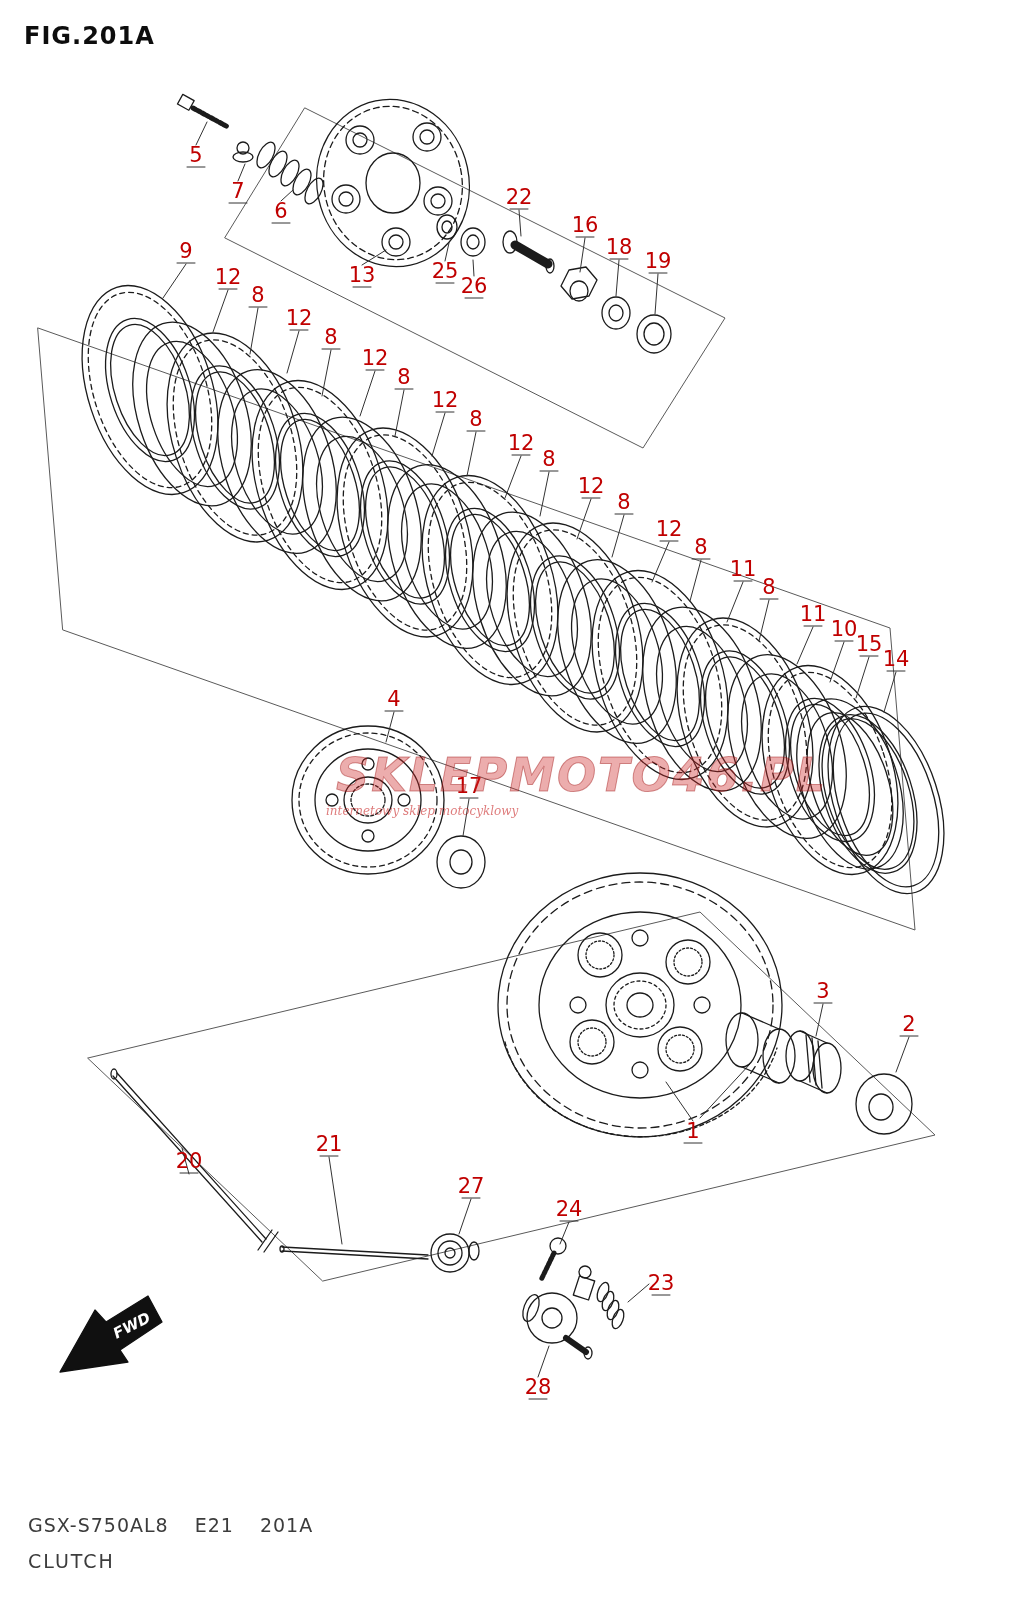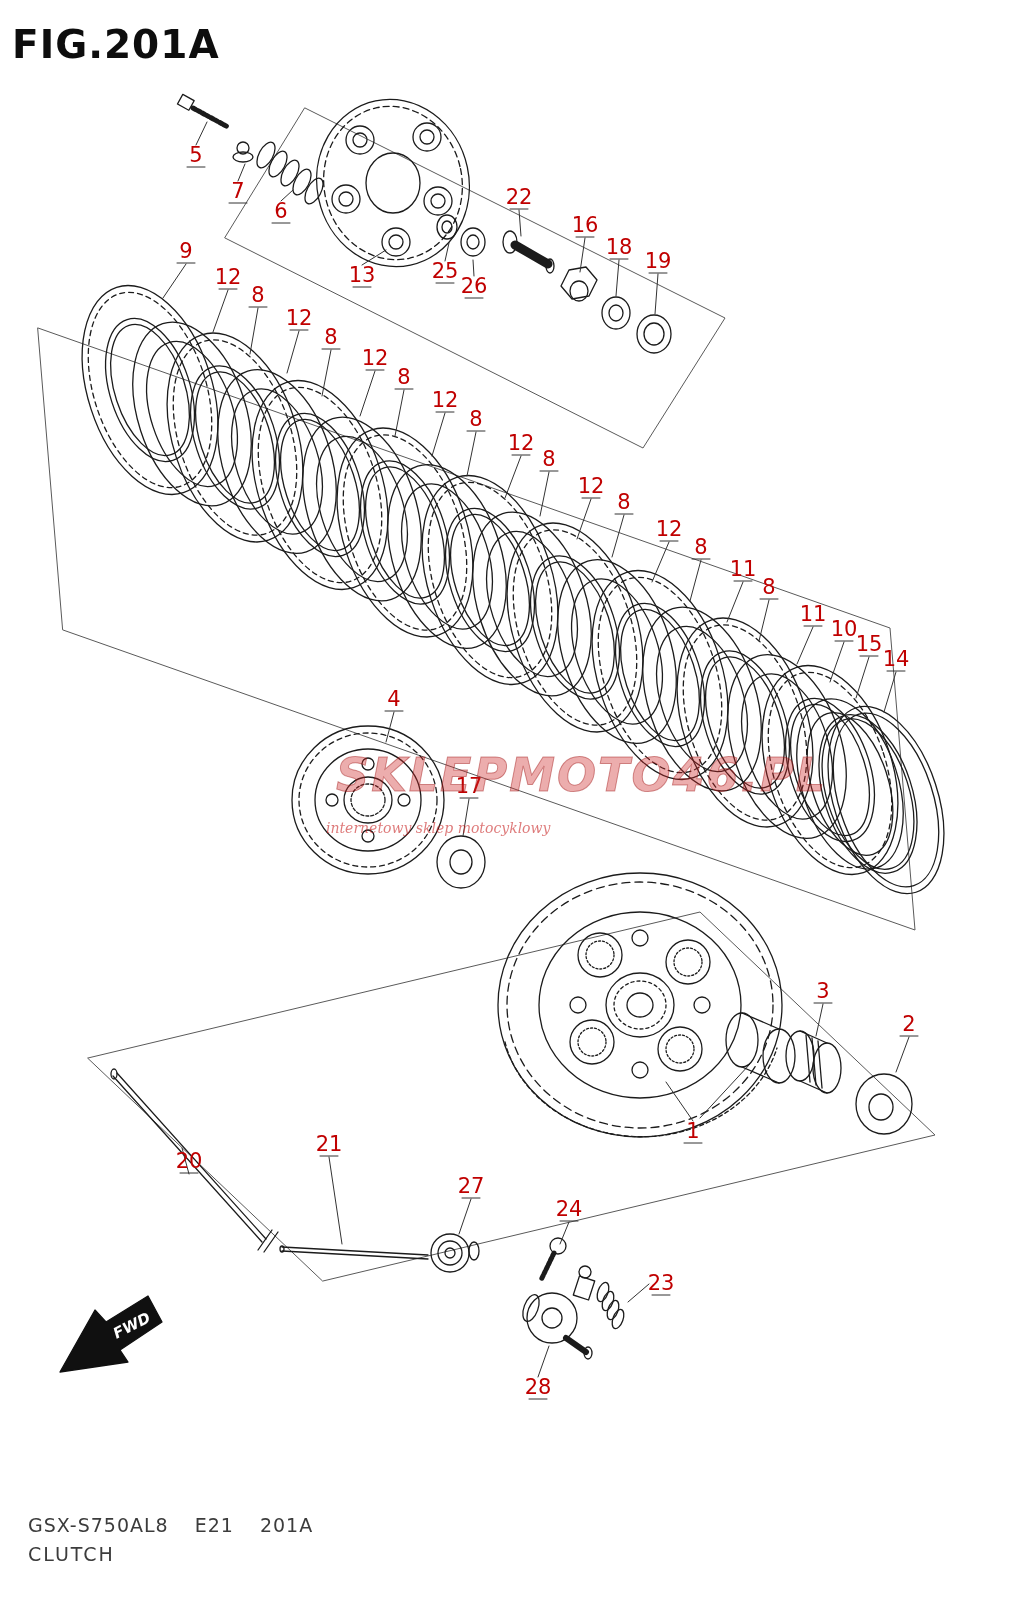--- a/index.html
+++ b/index.html
@@ -5,44 +5,44 @@
   html,body{margin:0;padding:0;background:#888;}
   .page{
     position:relative;
     width:1012px;height:1600px;
     background:#ffffff;
     margin:0 auto;
     overflow:hidden;
     font-family:"DejaVu Sans", sans-serif;
   }
   .fig-title{
-    position:absolute;left:12px;top:22px;
-    font-size:39px;font-weight:bold;color:#0d0d0d;letter-spacing:1px;
+    position:absolute;left:24px;top:22px;
+    font-size:24px;font-weight:bold;color:#0d0d0d;letter-spacing:1px;
   }
   .footer{
     position:absolute;left:28px;top:1514px;
     color:#3c3c3c;font-size:19px;letter-spacing:1px;
   }
   .footer .line1 span{margin-right:26px;}
-  .footer .line2{margin-top:7px;letter-spacing:2px;}
+  .footer .line2{margin-top:14px;letter-spacing:2px;}
   .watermark{
     position:absolute;left:312px;top:748px;width:500px;
     pointer-events:none;z-index:5;
   }
   .wm-main{
     font-size:46px;font-weight:bold;font-style:italic;letter-spacing:2px;
     color:rgba(205,40,40,0.38);
     -webkit-text-stroke:1px rgba(160,20,20,0.45);
     white-space:nowrap;
     margin-left:24px;
   }
   .wm-sub{
-    margin-top:18px;margin-left:14px;
+    margin-top:2px;margin-left:14px;
     font-family:"DejaVu Serif", serif;font-style:italic;
-    font-size:14px;color:rgba(200,35,35,0.6);
+    font-size:12px;color:rgba(200,35,35,0.6);
     white-space:nowrap;
   }
   #diagram{position:absolute;left:0;top:0;width:1012px;height:1600px;}
   
   #diagram ellipse,#diagram circle,#diagram line,#diagram path,
   #diagram polygon,#diagram polyline,#diagram rect{
     fill:none;stroke:#1b1b1b;stroke-width:1.3px;
     stroke-linecap:round;stroke-linejoin:round;
   }
   #diagram .construction polygon{stroke:#5a5a5a;stroke-width:1px;}

